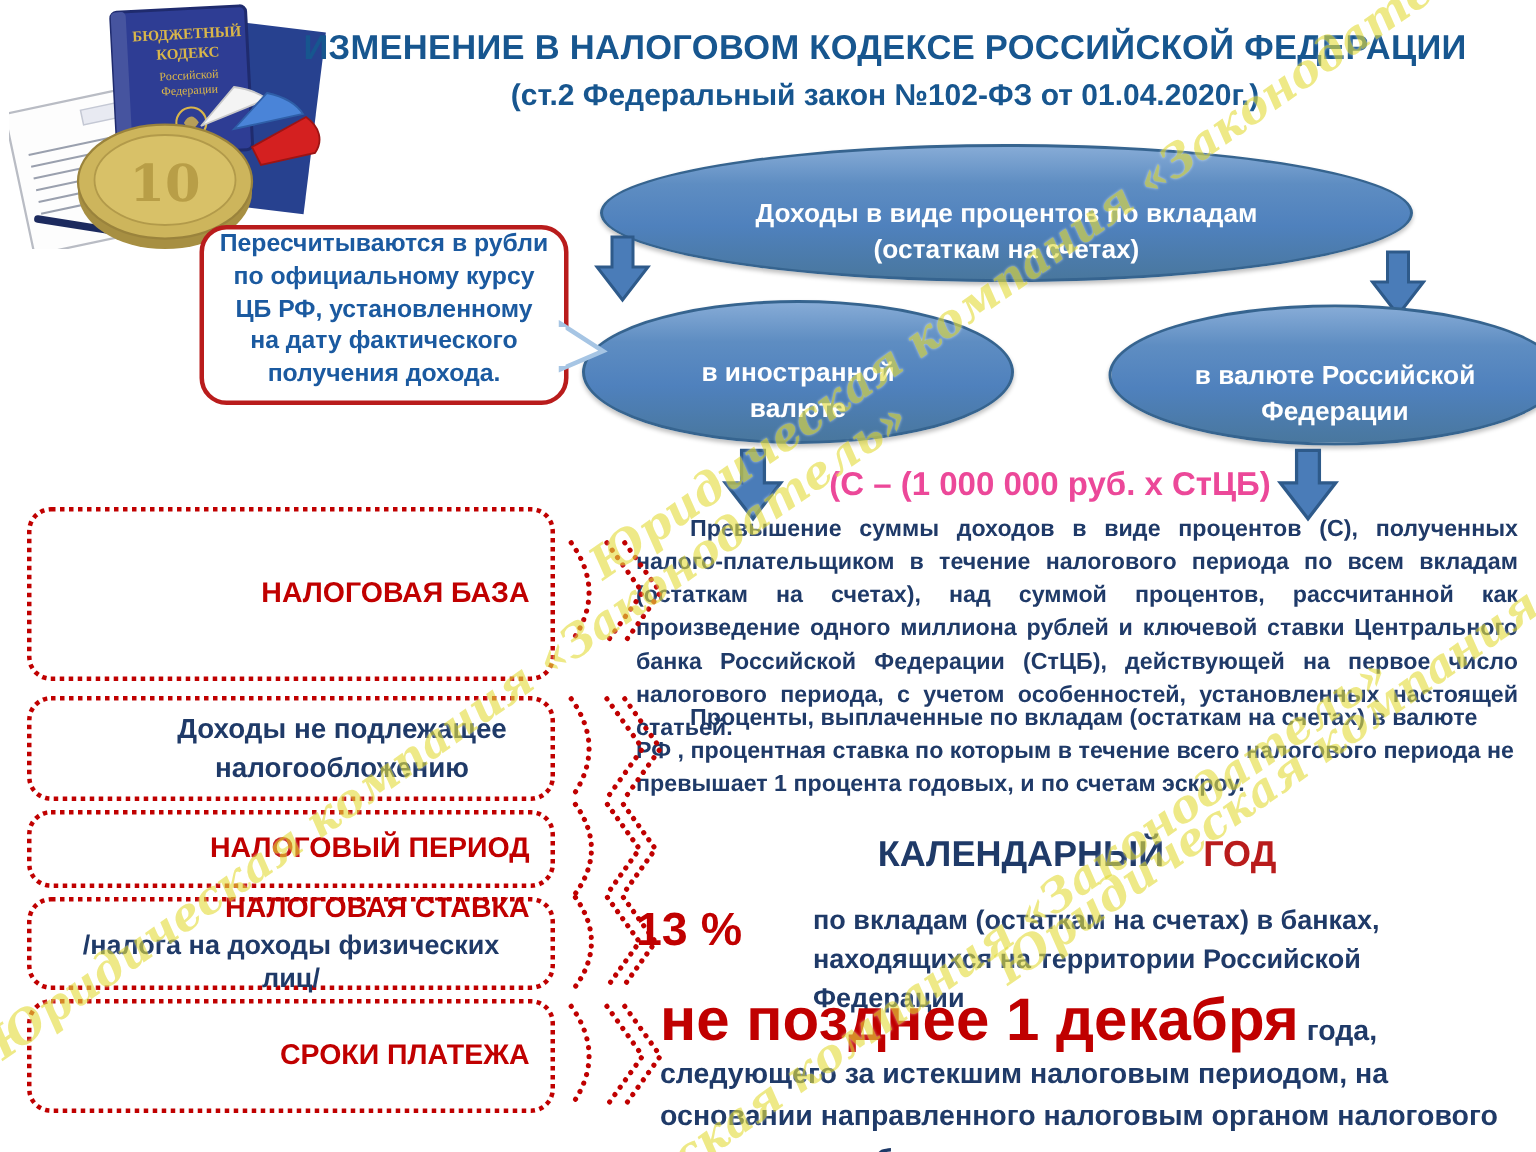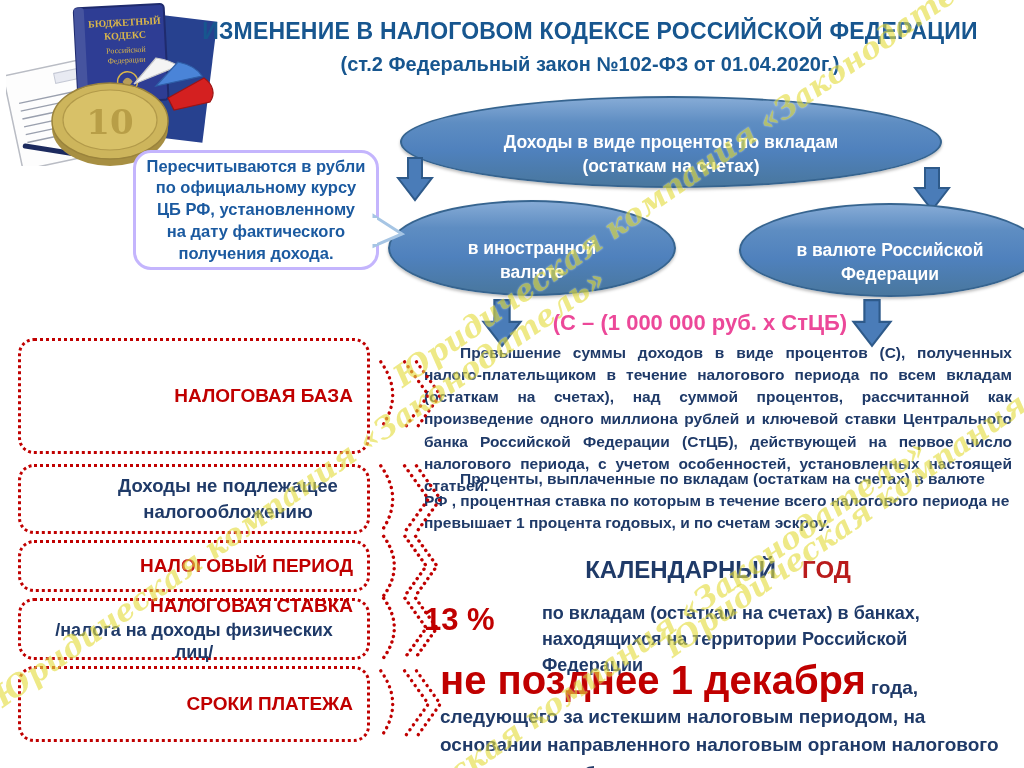--- a/index.html
+++ b/index.html
@@ -17,22 +17,22 @@
     position:absolute;border-radius:50%;
     background:linear-gradient(180deg,#86abd6 0%,#5e8dc2 28%,#4f81bd 60%,#49779e 100%);
     border:2px solid #36648f;display:flex;align-items:center;justify-content:center;
     color:#fff;font-weight:bold;text-align:center;line-height:1.4;
     box-shadow:0 2px 3px rgba(0,0,0,.25);
   }
   .ellipse .txt{font-size:17.5px;margin-top:24px;}
   
   .callout{
     position:absolute;left:133px;top:150px;width:246px;height:120px;
-    background:#fff;border:3px solid #c4b5fd;border-radius:18px;
-    display:flex;align-items:center;justify-content:center;text-align:center;
+    background:#fff;border:3px solid #b91c1c;border-radius:18px;
+    display:flex;align-items:flex-end;justify-content:center;text-align:center;
     color:#1b5aa0;font-weight:bold;font-size:16.5px;line-height:1.32;padding:6px 10px;
   }
   
   .rbox{
     position:absolute;left:18px;width:352px;background:#fff;
     border:3px dotted #c00000;border-radius:16px;
     display:flex;flex-direction:column;align-items:flex-end;justify-content:center;
     text-align:center;padding:4px 14px;
   }
   .rbox .t-red{color:#c00000;font-weight:bold;font-size:19px;}

